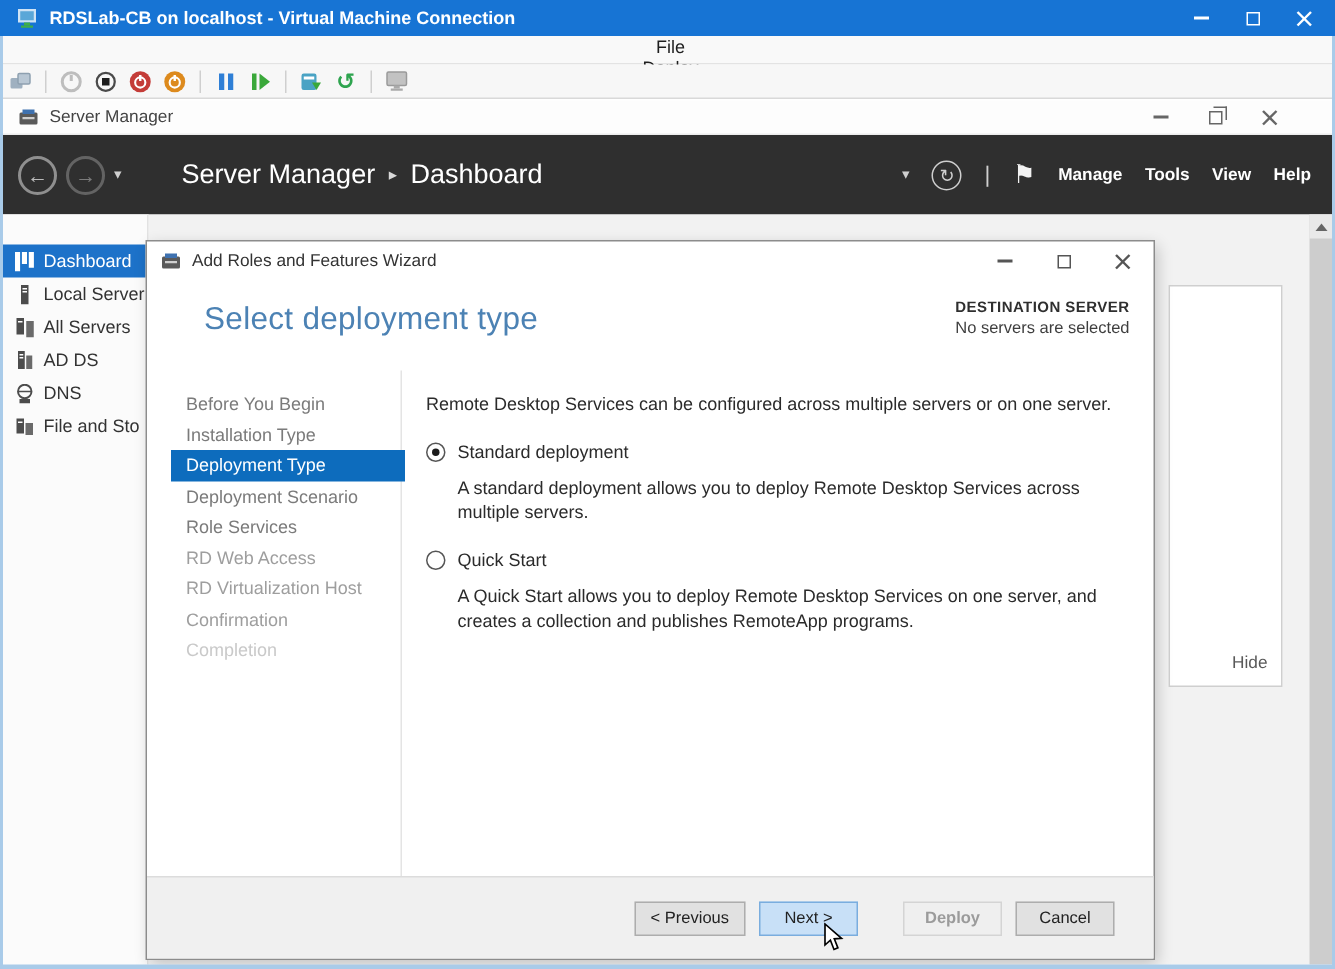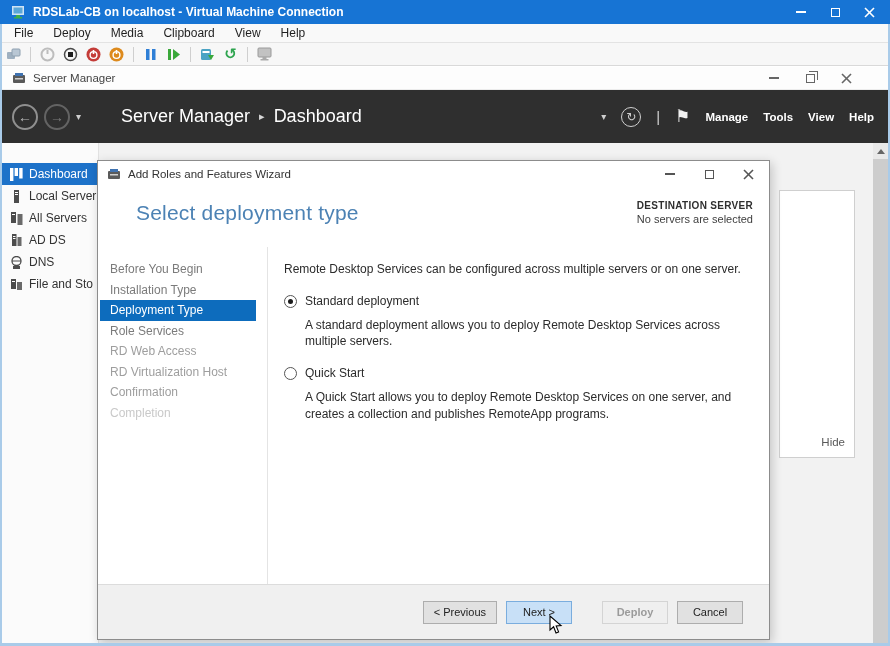--- a/index.html
+++ b/index.html
@@ -15,21 +15,21 @@
   .wc { width:12px; height:12px; display:flex; align-items:center; justify-content:center; cursor:default; }
   .glyph-min { width:10px; height:0; border-bottom:2px solid currentColor; }
   .glyph-max { width:9px; height:9px; border:1.5px solid currentColor; }
   .glyph-restore { position:relative; width:9px; height:9px; border:1.2px solid currentColor; }
   .glyph-restore::after { content:""; position:absolute; left:2px; top:-4px; width:8px; height:8px;
     border:1.2px solid currentColor; border-left:none; border-bottom:none; }
   svg.x-icon line { stroke:currentColor; stroke-width:1.6; }
 
   .vm-menubar { position:absolute; left:0; top:24px; width:890px; height:19px; background:#f9f9f9;
     border-bottom:1px solid #e3e3e3; display:flex; align-items:center; padding-left:4px;
-    font-size:12px; color:#1f1f1f; }
+    font-size:12px; color:#1f1f1f;flex-direction:column; }
   .menu-item { padding:0 10px; height:100%; display:flex; align-items:center; }
 
   .vm-toolbar { position:absolute; left:0; top:43px; width:890px; height:23px; background:#f7f7f7;
     border-bottom:1px solid #d9d9d9; display:flex; align-items:center; padding-left:5px; gap:6px; }
   .tsep { width:1px; height:15px; background:#cfcfcf; margin:0 2px; }
   .ticon { width:17px; height:17px; display:flex; align-items:center; justify-content:center; }
 
   
   .edge { position:absolute; background:#a9cbe9; z-index:60; }
   .edge.l { left:0; top:24px; width:2px; bottom:0; }
@@ -78,21 +78,21 @@
   .wiz-titlebar { height:26px; display:flex; align-items:center; padding:0 7px; font-size:11.5px; color:#333; }
   .wiz-controls { margin-left:auto; display:flex; align-items:center; gap:27px; margin-right:8px; color:#555; }
   .wiz-header { height:60px; display:flex; align-items:flex-start; padding:0 16px 0 38px; }
   .wiz-heading { font-size:21px; color:#4c82b4; margin-top:14px; letter-spacing:.2px; }
   .dest-block { margin-left:auto; text-align:right; margin-top:13px; }
   .dest-line1 { font-size:10px; font-weight:bold; color:#2f2f2f; letter-spacing:.3px; }
   .dest-line2 { font-size:11px; color:#3e3e3e; margin-top:2px; }
 
   .wiz-body { flex:1; position:relative; font-size:12px; }
   .vline { position:absolute; left:169px; top:0; bottom:0; width:1px; background:#e4e4e4; }
-  .steps { position:absolute; left:2px; top:12px; width:156px; }
+  .steps { position:absolute; left:16px; top:12px; width:156px; }
   .step { height:20.5px; line-height:20.5px; padding-left:10px; color:#7b7b7b; white-space:nowrap; cursor:default; }
   .step.selected { background:#0d6cbd; color:#fff; }
   .step.dim { color:#9e9e9e; }
   .step.disabled { color:#c9c9c9; }
 
   .wiz-content { position:absolute; left:186px; right:12px; top:14px; color:#2b2b2b; line-height:1.4; }
   .option { margin-top:15px; display:flex; align-items:center; gap:8px; cursor:default; }
   .radio { width:13px; height:13px; border:1px solid #555; border-radius:50%; background:#fff; position:relative; flex:0 0 13px; }
   .radio.checked::after { content:""; position:absolute; inset:3px; background:#1b1b1b; border-radius:50%; }
   .desc { margin:7px 0 2px 21px; max-width:478px; }
@@ -369,20 +369,21 @@
         <div class="dest-line2">No servers are selected</div>
       </div>
     </div>
 
     <div class="wiz-body">
       <div class="vline"></div>
       <div class="steps">
         <div class="step">Before You Begin</div>
         <div class="step">Installation Type</div>
         <div class="step selected">Deployment Type</div>
+        <div class="step">Deployment Scenario</div>
         <div class="step">Role Services</div>
         <div class="step dim">RD Web Access</div>
         <div class="step dim">RD Virtualization Host</div>
         <div class="step dim">Confirmation</div>
         <div class="step disabled">Completion</div>
       </div>
 
       <div class="wiz-content">
         <div>Remote Desktop Services can be configured across multiple servers or on one server.</div>
 

